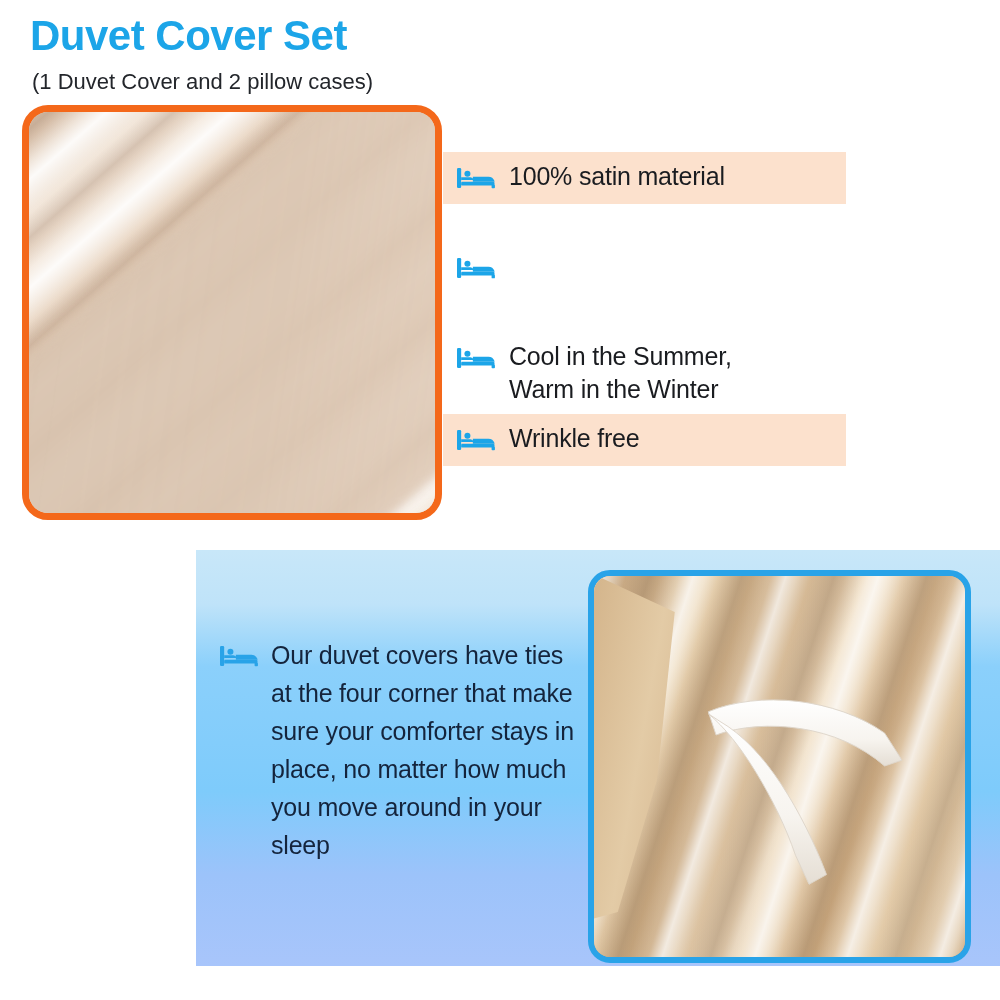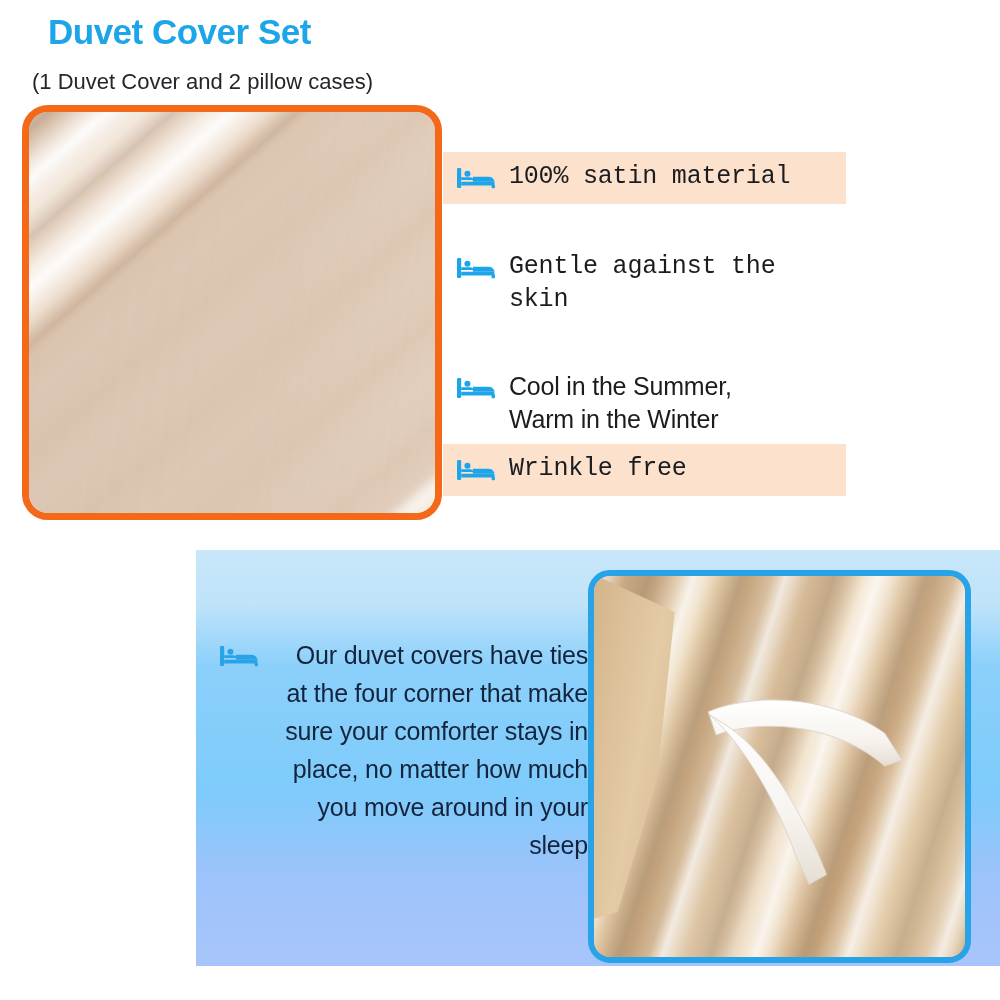--- a/index.html
+++ b/index.html
@@ -20,27 +20,26 @@
     width: 1000px;
     height: 1000px;
     background: #ffffff;
   }
 
   
   .title {
     position: absolute;
     left: 30px;
     top: 14px;
-    font-size: 35px;
+    font-size: 42px;
     font-weight: 700;
     letter-spacing: -0.5px;
     color: #1ca5e8;
     line-height: 1.05;
     white-space: nowrap;
-    margin-left: 18px;
   }
   .subtitle {
     position: absolute;
     left: 32px;
     top: 70px;
     font-size: 22px;
     font-weight: 400;
     color: #23262b;
     line-height: 1.1;
     white-space: nowrap;
@@ -113,21 +112,21 @@
   .feature-row {
     position: relative;
     display: flex;
     align-items: flex-start;
     min-height: 52px;
     padding: 8px 0 8px 14px;
     box-sizing: border-box;
   }
   .feature-row.shaded { background: #fce1cd; }
   .feature-row.plain  { background: transparent; }
-  .feature-row.gap-below { margin-bottom: 38px; font-family: Liberation Mono, monospace; }
+  .feature-row.gap-below { margin-bottom: 38px; }
 
   .bed-icon {
     flex: 0 0 auto;
     width: 40px;
     height: 28px;
     margin-top: 4px;
     margin-right: 12px;
   }
   .bed-icon svg { display: block; width: 40px; height: 28px; }
 
@@ -147,21 +146,20 @@
     top: 550px;
     width: 804px;
     height: 416px;
     background: linear-gradient(180deg,
       #c8e7f9 0%,
       #bfe3f9 13%,
       #8bd0fb 28%,
       #7ecbfb 58%,
       #9cc3fa 78%,
       #a8c5fb 100%);
-    text-align: right;
   }
 
   .bottom-text-wrap {
     position: absolute;
     left: 24px;
     top: 86px;
     width: 368px;
     display: flex;
     align-items: flex-start;
   }
@@ -276,21 +274,20 @@
       <span class="bed-icon">
         <svg viewBox="0 0 48 32" xmlns="http://www.w3.org/2000/svg" aria-hidden="true">
           <rect x="0" y="4" width="5" height="24" rx="1.5" fill="#1ca5e8"></rect>
           <circle cx="12.5" cy="11" r="3.6" fill="#1ca5e8"></circle>
           <path d="M5 15 h11 a4 4 0 0 1 3.4 1.9 l1 1.6 H5 z" fill="#1ca5e8"></path>
           <path d="M19 14.5 h18 a8 8 0 0 1 8 5.2 v0.8 H19 z" fill="#1ca5e8"></path>
           <rect x="5" y="20.5" width="40" height="4.6" rx="1.4" fill="#1ca5e8"></rect>
           <rect x="41.5" y="24" width="4" height="4.4" rx="1" fill="#1ca5e8"></rect>
         </svg>
       </span>
-      <span class="feature-text">Gentle against the skin</span>
     </div>
 
     <div class="feature-row plain">
       <span class="bed-icon">
         <svg viewBox="0 0 48 32" xmlns="http://www.w3.org/2000/svg" aria-hidden="true">
           <rect x="0" y="4" width="5" height="24" rx="1.5" fill="#1ca5e8"></rect>
           <circle cx="12.5" cy="11" r="3.6" fill="#1ca5e8"></circle>
           <path d="M5 15 h11 a4 4 0 0 1 3.4 1.9 l1 1.6 H5 z" fill="#1ca5e8"></path>
           <path d="M19 14.5 h18 a8 8 0 0 1 8 5.2 v0.8 H19 z" fill="#1ca5e8"></path>
           <rect x="5" y="20.5" width="40" height="4.6" rx="1.4" fill="#1ca5e8"></rect>

